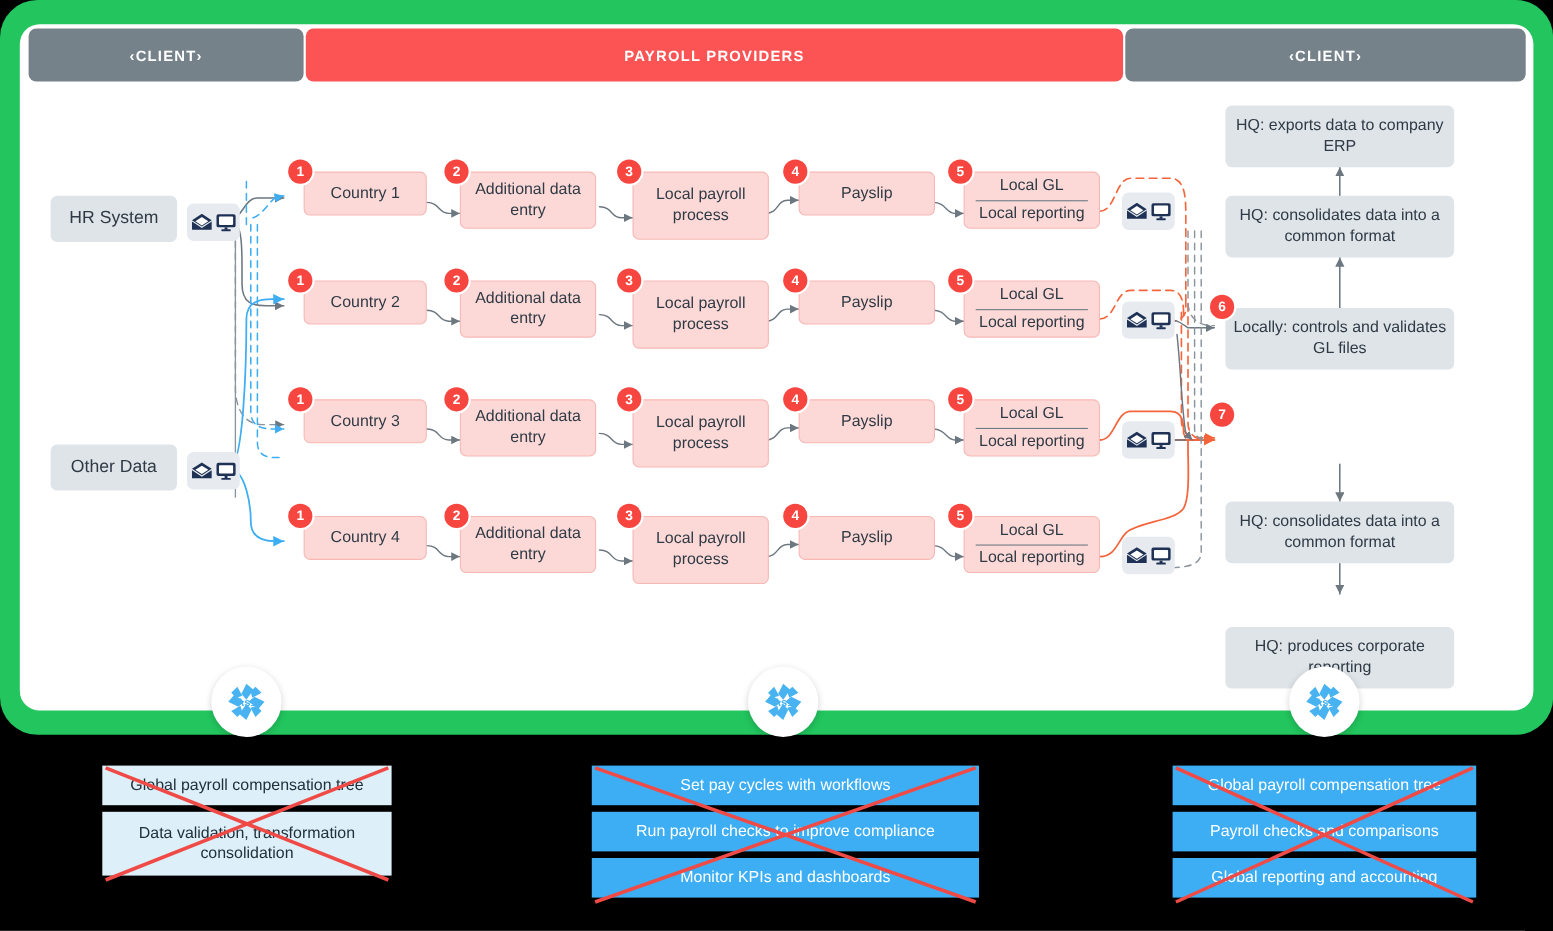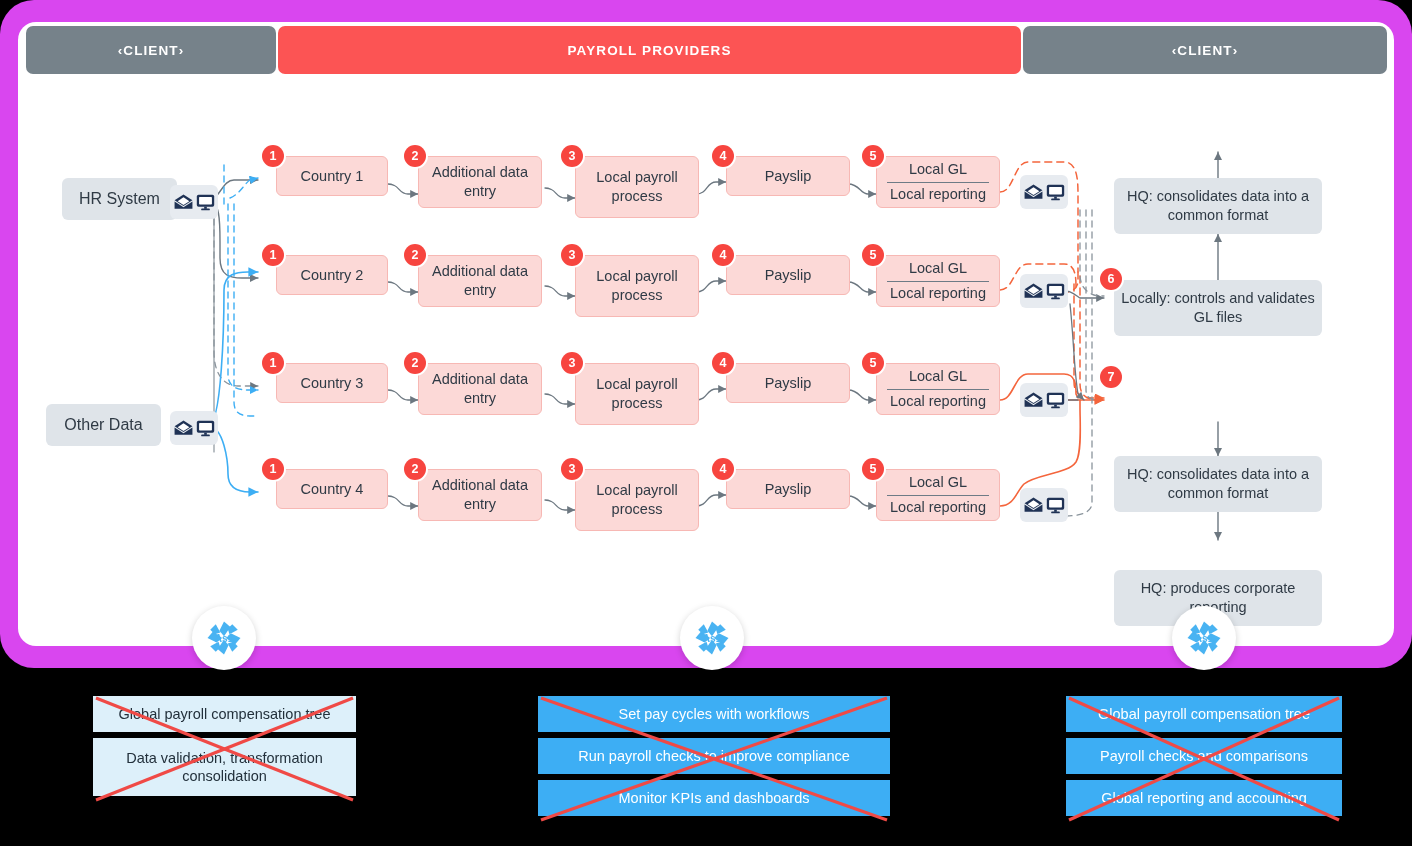--- a/index.html
+++ b/index.html
@@ -4,21 +4,21 @@
 <style>
   html,body{margin:0;padding:0;background:#000;}
   body{
     width:1412px;height:846px;position:relative;overflow:hidden;
     font-family:"Liberation Sans","DejaVu Sans",sans-serif;
     -webkit-font-smoothing:antialiased;
   }
   
   #frame{
     position:absolute;left:0;top:0;width:1412px;height:668px;
-    background:#d946ef;border-radius:34px;
+    background:#22c55e;border-radius:34px;
   }
   #canvas{
     position:absolute;left:18px;top:22px;width:1376px;height:624px;
     background:#FFFFFF;border-radius:18px;overflow:hidden;
   }
   
   .lane{
     position:absolute;top:4px;height:48px;border-radius:7px;
     display:flex;align-items:center;justify-content:center;
     color:#fff;font-weight:bold;font-size:13.5px;letter-spacing:1.1px;
@@ -159,21 +159,21 @@
         <path d="M1052,282 C1056,320 1056,348 1060,372 L1066,378" stroke="#6C7780" stroke-width="1.3" marker-end="url(#ah-grey)"></path>
         <path d="M1074,188 L1074,480 C1074,492 1060,494 1046,494 L1030,494" stroke="#8A949C" stroke-width="1.3" stroke-dasharray="6 5"></path>
 
         <path d="M1200,258 L1200,212" stroke="#6C7780" stroke-width="1.4" marker-end="url(#ah-grey)"></path>
         <path d="M1200,172 L1200,130" stroke="#6C7780" stroke-width="1.4" marker-end="url(#ah-grey)"></path>
         <path d="M1200,400 L1200,434" stroke="#6C7780" stroke-width="1.4" marker-end="url(#ah-grey)"></path>
         <path d="M1200,484 L1200,518" stroke="#6C7780" stroke-width="1.4" marker-end="url(#ah-grey)"></path>
       </g>
     </svg>
 
-    <div class="box grey src" style="left:44px;top:156px;text-align:center;">HR System</div>
+    <div class="box grey src" style="left:28px;top:156px;text-align:center;">HR System</div>
     <div class="chip" style="left:152px;top:163px;">
       <svg width="19" height="16" viewBox="0 0 20 16" aria-hidden="true">
           <path d="M10 0 L19.4 6.1 L10 12.2 L0.6 6.1 Z" fill="#1F3255"></path>
           <path d="M0.6 7.4 L10 13.6 L19.4 7.4 L19.4 15.2 L0.6 15.2 Z" fill="#1F3255"></path>
           <path d="M10 3.1 L16.2 7.1 L10 11.1 L3.8 7.1 Z" fill="#ffffff"></path>
         </svg>
       <svg width="19" height="17" viewBox="0 0 20 18" aria-hidden="true">
           <rect x="0.8" y="0.8" width="18.4" height="12.6" rx="1.8" fill="#1F3255"></rect>
           <rect x="3.2" y="3.1" width="13.6" height="8" rx="0.8" fill="#ffffff"></rect>
           <rect x="8.6" y="13.4" width="2.8" height="2.3" fill="#1F3255"></rect>
@@ -304,20 +304,21 @@
           <rect x="0.8" y="0.8" width="18.4" height="12.6" rx="1.8" fill="#1F3255"></rect>
           <rect x="3.2" y="3.1" width="13.6" height="8" rx="0.8" fill="#ffffff"></rect>
           <rect x="8.6" y="13.4" width="2.8" height="2.3" fill="#1F3255"></rect>
           <rect x="5.4" y="15.3" width="9.2" height="1.9" rx="0.9" fill="#1F3255"></rect>
         </svg>
     </div>
 
     <div class="badge" style="left:1082px;top:246px;">6</div>
     <div class="box grey" style="left:1096px;top:258px;width:208px;height:56px;text-align:center;">Locally: controls and validates GL files</div>
     <div class="box grey" style="left:1096px;top:156px;width:208px;height:56px;">HQ: consolidates data into a common format</div>
+    <div class="box grey" style="left:1096px;top:74px;width:208px;height:56px;">HQ: exports data to company ERP</div>
 
     <div class="badge" style="left:1082px;top:344px;">7</div>
     <div class="box grey" style="left:1096px;top:434px;width:208px;height:56px;">HQ: consolidates data into a common format</div>
     <div class="box grey" style="left:1096px;top:512px;width:208px;height:56px;margin-top:36px;">HQ: produces corporate reporting</div>
 
   </div>
 </div>
 
 <div class="logo" style="left:192px;top:606px;">
   <svg width="44" height="44" viewBox="0 0 48 48" aria-hidden="true">

